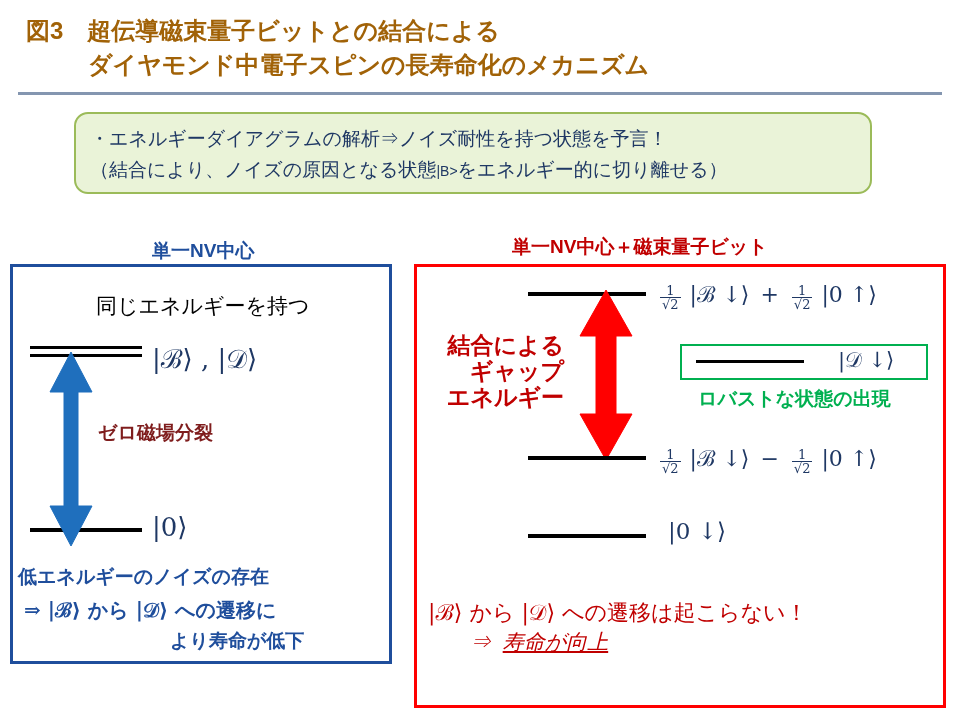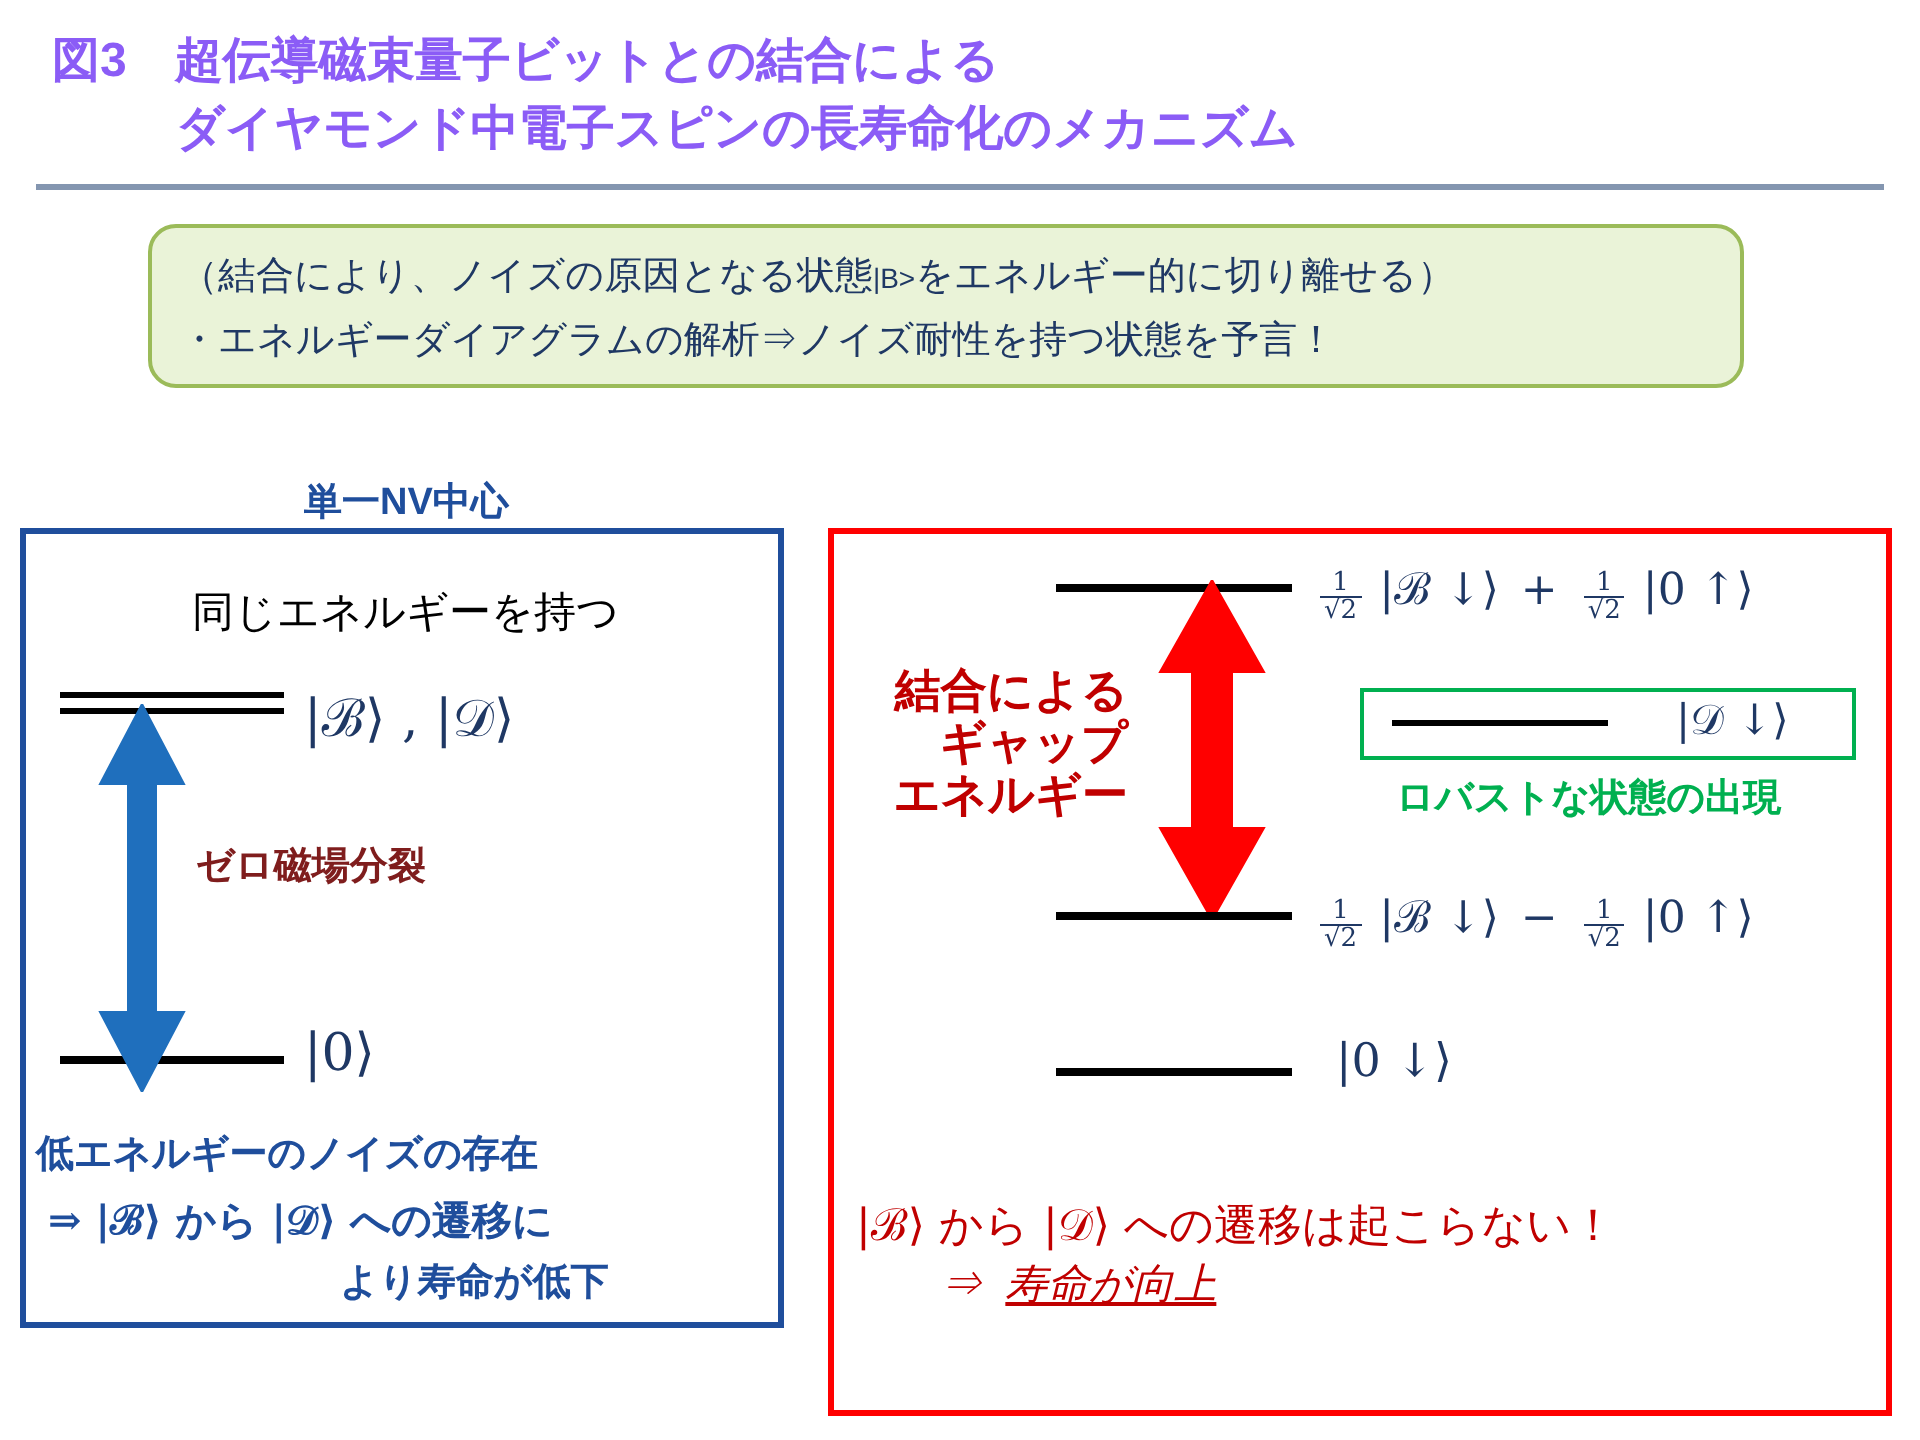--- a/index.html
+++ b/index.html
@@ -22,21 +22,21 @@
   
   .title-block {
     position: absolute;
     left: 26px;
     top: 14px;
     width: 900px;
   }
   .title-line {
     font-size: 24px;
     font-weight: bold;
-    color: #8b5cf6;
+    color: #a16207;
     letter-spacing: 0px;
     line-height: 34px;
     white-space: nowrap;
   }
   .title-line.second {
     padding-left: 62px;
   }
   .title-rule {
     position: absolute;
     left: 18px;
@@ -272,25 +272,26 @@
 
 <div id="stage">
 
   <div class="title-block">
     <div class="title-line">図3　超伝導磁束量子ビットとの結合による</div>
     <div class="title-line second">ダイヤモンド中電子スピンの長寿命化のメカニズム</div>
   </div>
   <div class="title-rule"></div>
 
   <div class="callout">
+    <div class="callout-line">・エネルギーダイアグラムの解析⇒ノイズ耐性を持つ状態を予言！</div>
     <div class="callout-line"><span>（結合により、ノイズの原因となる状態</span><span class="sub">|B&gt;</span><span>をエネルギー的に切り離せる）</span></div>
-    <div class="callout-line">・エネルギーダイアグラムの解析⇒ノイズ耐性を持つ状態を予言！</div>
   </div>
 
   <div class="panel-head left">単一NV中心</div>
+  <div class="panel-head right">単一NV中心＋磁束量子ビット</div>
 
   <div class="panel left"></div>
 
   <div class="lp-caption">同じエネルギーを持つ</div>
 
   <div class="lvl" style="left:30px; top:346px; width:112px; height:3px;"></div>
   <div class="lvl" style="left:30px; top:354px; width:112px; height:3px;"></div>
   <div class="lp-state-top serif">|ℬ⟩ , |𝒟⟩</div>
 
   <div class="lvl" style="left:30px; top:528px; width:112px;"></div>

